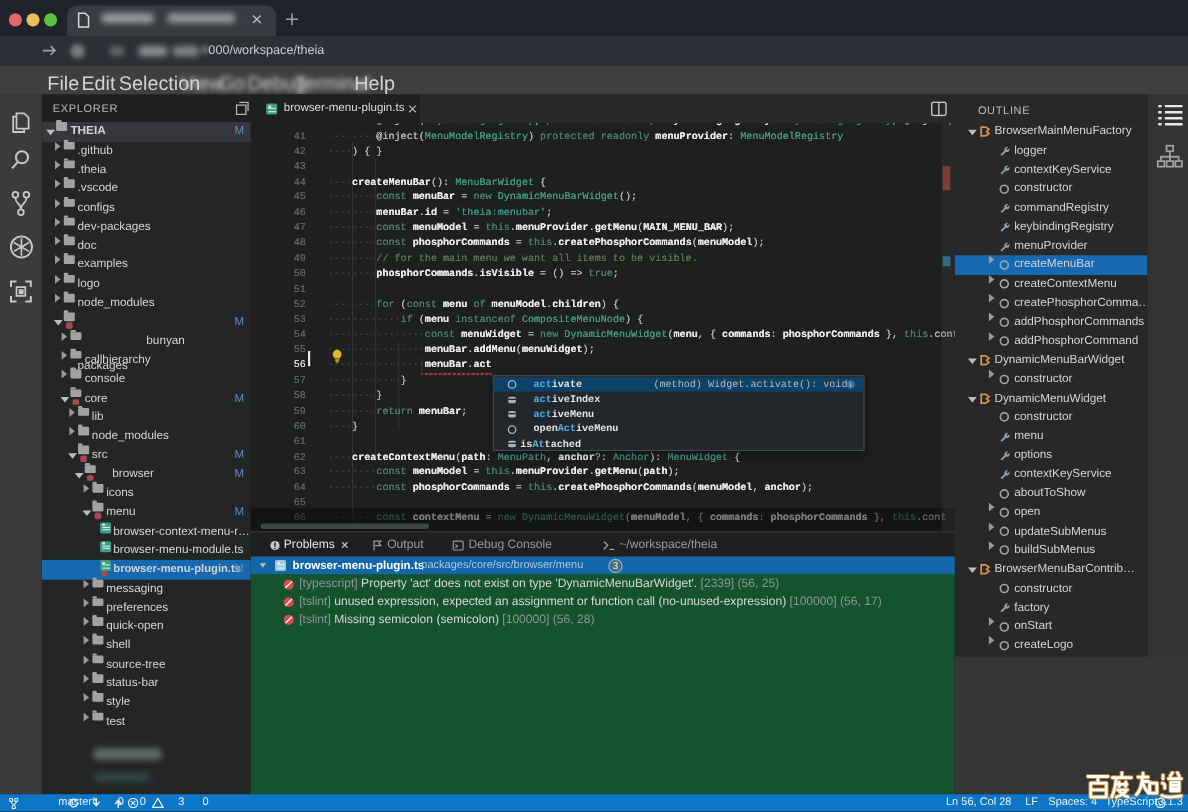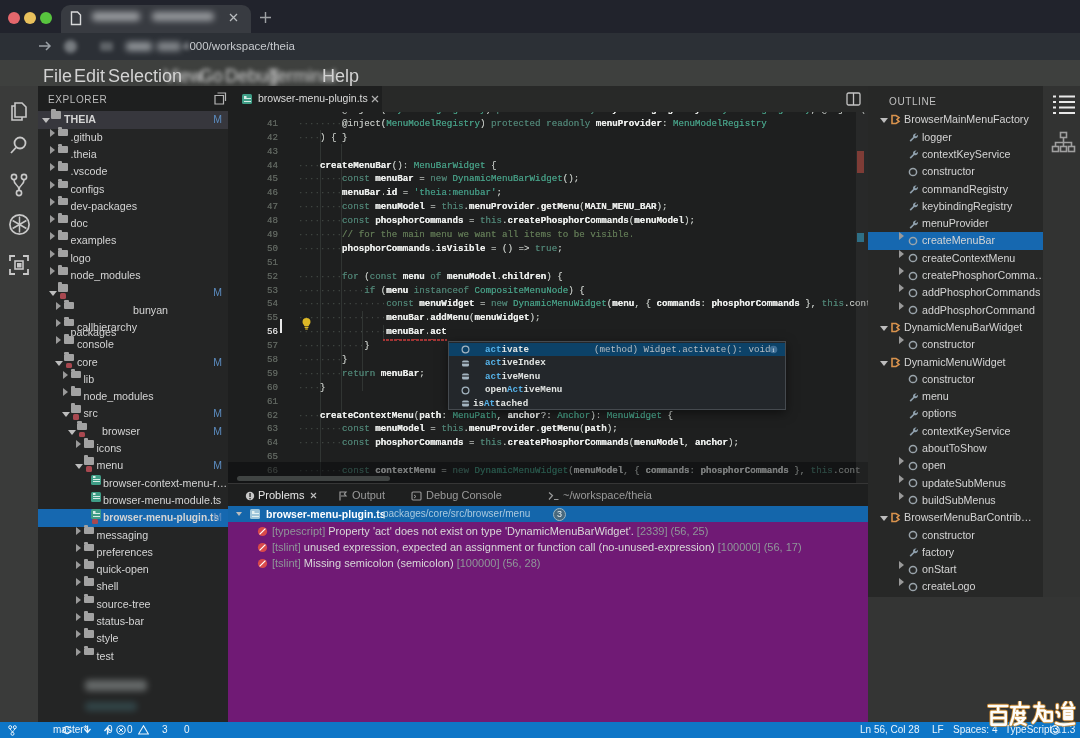--- a/index.html
+++ b/index.html
@@ -15,21 +15,21 @@
 .light{width:12px;height:12px;border-radius:50%;top:12px;}
 .tab7{left:61px;top:5px;width:190px;height:28px;background:#383b41;border-radius:9px 9px 0 0;}
 .addr{left:0;top:33px;width:1080px;height:27px;background:#2c3036;}
 .mbar{left:0;top:60px;width:1080px;height:26px;background:#3e403e;color:#d3d3d3;font-size:18px;}
 .mbar span{position:static;display:inline-block;}
 
 .abar{left:0;top:86px;width:38px;height:636px;background:#3a3b3a;}
 .expl{left:38px;top:86px;width:190px;height:636px;background:#242525;overflow:hidden;}
 .ehead{left:0;top:0;width:190px;height:26px;background:#1e1f1f;}
 .edit{left:228px;top:86px;width:640px;height:397px;background:#1e1f1f;}
-.panel{left:228px;top:483px;width:640px;height:239px;background:#701a75;}
+.panel{left:228px;top:483px;width:640px;height:239px;background:#14532d;}
 .outl{left:868px;top:86px;width:175px;height:636px;background:#272827;}
 .rbar{left:1043px;top:86px;width:37px;height:636px;background:#323332;}
 .sbar{left:0;top:722px;width:1080px;height:16px;background:#0e76c7;color:#eaf4fb;font-size:10px;}
 .sbar span{position:static;margin-left:33px;}
 
 .tabbar{left:0;top:0;width:640px;height:26px;background:#282928;}
 .etab{left:0;top:0;width:154px;height:26px;background:#1e1f1f;color:#dcdcdc;font-size:10.5px;}
 .code,.gut{font-family:"Liberation Mono",monospace;font-size:9.2px;white-space:pre;text-shadow:0 0 .4px currentColor;}
 .ln{position:relative;height:13.9px;line-height:13.9px;}
 .gut{left:228px;top:103px;width:50px;text-align:right;color:#5e645e;}

